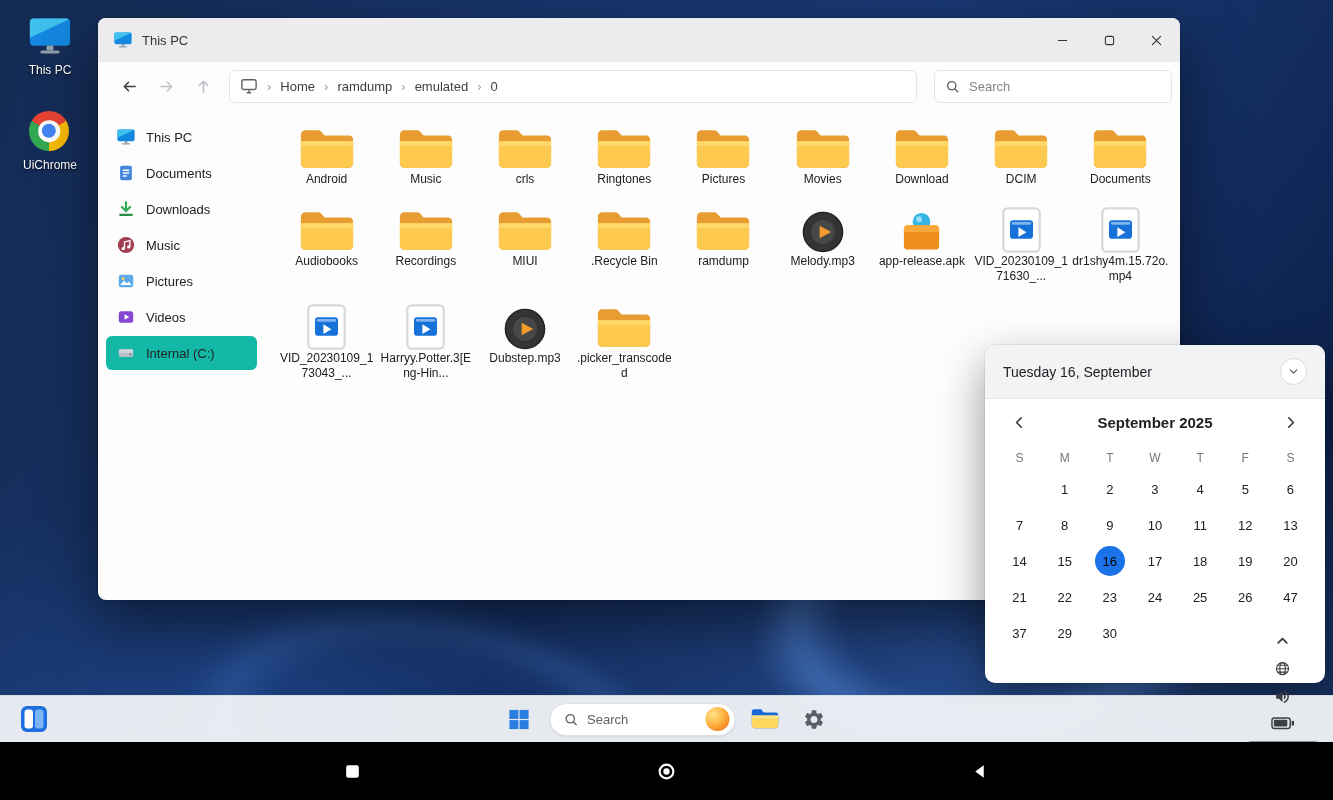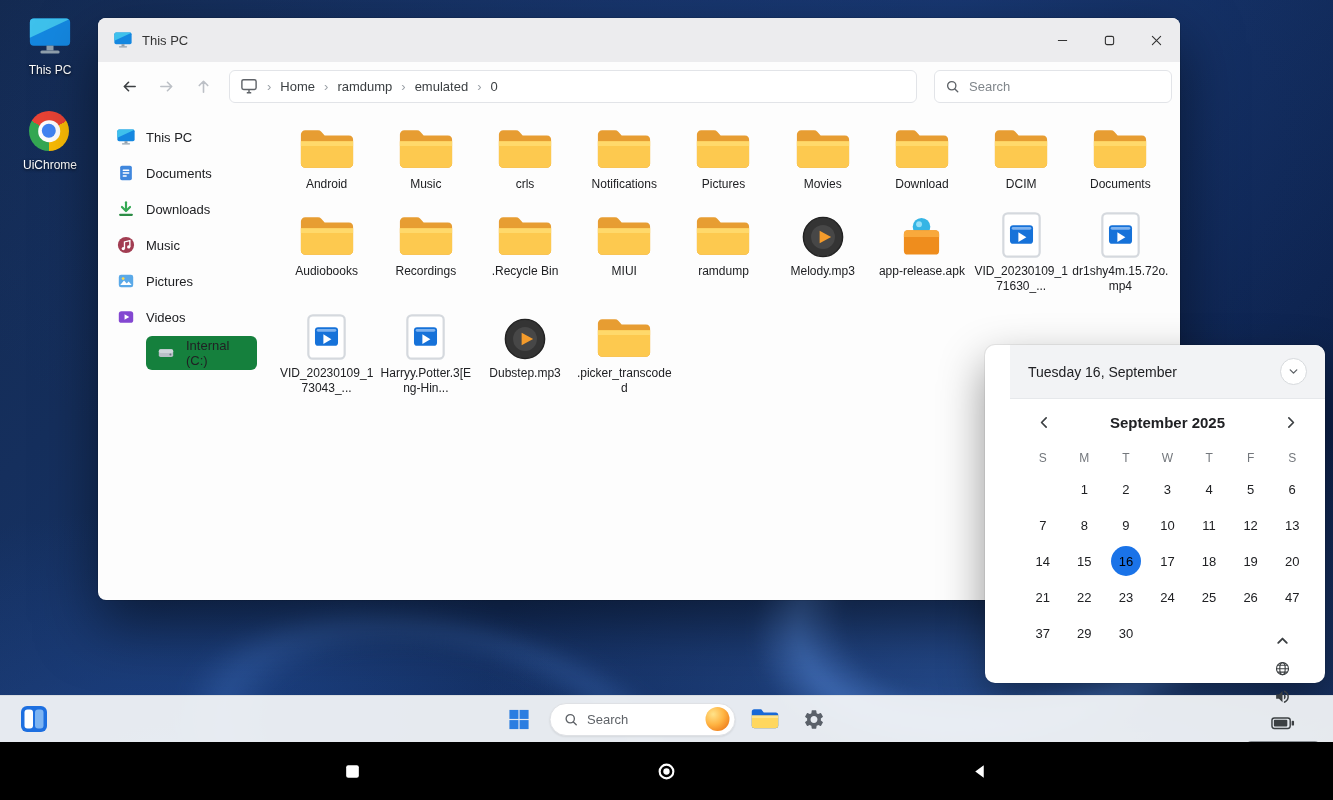--- a/index.html
+++ b/index.html
@@ -61,38 +61,38 @@
   .bc-sep { color:#9aa0a6; font-size:13px; padding:0 3px; }
   .bc-seg { padding:1px 2px; border-radius:3px; }
   .searchbox { width:238px; height:33px; border:1px solid #e2e4e8; border-radius:6px; margin-left:10px;
     display:flex; align-items:center; padding:0 10px; gap:9px; color:#80868b; font-size:13px; background:#fff; }
   .searchbox .si { width:15px; height:15px; }
   .searchbox .si svg { width:100%; height:100%; }
 
   .wbody { flex:1; display:flex; min-height:0; }
   .sidebar { width:167px; flex:0 0 167px; padding:10px 8px; display:flex; flex-direction:column; gap:2px; }
   .side-item { height:34px; border-radius:6px; display:flex; align-items:center; gap:11px; padding:0 11px; font-size:13px; color:#202124; }
-  .side-item.selected { background:#15803d;margin-left:40px; }
+  .side-item.selected { background:#14b8a6; }
   .side-icn { width:18px; height:18px; flex:0 0 18px; }
   .side-icn svg { width:100%; height:100%; }
 
   .content { flex:1; padding:12px 10px 0 12px; overflow:hidden;
     display:grid; grid-template-columns:repeat(9, 1fr); row-gap:16px; justify-items:center; align-content:start; }
-  .tile { width:97px; display:flex; flex-direction:column; align-items:center; gap:5px; }
+  .tile { width:97px; display:flex; flex-direction:column; align-items:center; }
   .ticn { height:50px; display:flex; align-items:flex-end; justify-content:center; }
   .ticn svg { display:block; }
   .ticn-folder svg { width:58px; height:47px; }
   .ticn-video svg  { width:39px; height:48px; }
   .ticn-audio svg  { width:44px; height:44px; }
   .ticn-apk svg    { width:45px; height:46px; }
   .tlabel { font-size:12px; color:#202124; text-align:center; line-height:1.3; word-break:break-all; max-width:97px; }
 
   
   .calendar { position:absolute; left:985px; top:345px; width:340px; height:338px; background:#fff;
-    border-radius:10px; box-shadow:0 18px 45px rgba(0,0,0,.42), 0 0 0 1px rgba(0,0,0,.06); z-index:3; overflow:hidden;padding-left:25px; }
+    border-radius:10px; box-shadow:0 18px 45px rgba(0,0,0,.42), 0 0 0 1px rgba(0,0,0,.06); z-index:3; overflow:hidden; }
   .cal-header { height:54px; display:flex; align-items:center; justify-content:space-between; padding:0 18px;
     background:#f2f3f5; border-bottom:1px solid #e6e8eb; font-size:14px; color:#202124; }
   .cal-collapse { width:27px; height:27px; border-radius:50%; border:1px solid #d7dadd; background:#fff;
     display:flex; align-items:center; justify-content:center; }
   .cal-collapse svg { width:13px; height:13px; }
   .cal-month-row { height:46px; display:flex; align-items:center; justify-content:space-between; padding:0 22px;
     font-weight:bold; font-size:15px; color:#202124; }
   .cal-nav { width:24px; height:24px; display:flex; align-items:center; justify-content:center; }
   .cal-nav svg { width:15px; height:15px; }
   .cal-grid { padding:0 12px; display:grid; grid-template-columns:repeat(7,1fr); }
@@ -341,21 +341,21 @@
           <span class="tlabel">crls</span>
         </div>
         <div class="tile">
           <span class="ticn ticn-folder icn">
             <svg viewBox="0 0 60 48">
               <path d="M3 9.5A4.5 4.5 0 0 1 7.5 5h13.2a4.5 4.5 0 0 1 3.4 1.55L27.6 10.5h25A4.5 4.5 0 0 1 57 15v24.5A4.5 4.5 0 0 1 52.5 44h-45A4.5 4.5 0 0 1 3 39.5z" fill="#e79d32"></path>
               <path d="M3 16.5h54v23A4.5 4.5 0 0 1 52.5 44h-45A4.5 4.5 0 0 1 3 39.5z" fill="#fdc94f"></path>
               <path d="M3 16.5h54v5H3z" fill="#ffda6e" opacity="0.9"></path>
             </svg>
           </span>
-          <span class="tlabel">Notifications</span>
+          <span class="tlabel">Ringtones</span>
         </div>
         <div class="tile">
           <span class="ticn ticn-folder icn">
             <svg viewBox="0 0 60 48">
               <path d="M3 9.5A4.5 4.5 0 0 1 7.5 5h13.2a4.5 4.5 0 0 1 3.4 1.55L27.6 10.5h25A4.5 4.5 0 0 1 57 15v24.5A4.5 4.5 0 0 1 52.5 44h-45A4.5 4.5 0 0 1 3 39.5z" fill="#e79d32"></path>
               <path d="M3 16.5h54v23A4.5 4.5 0 0 1 52.5 44h-45A4.5 4.5 0 0 1 3 39.5z" fill="#fdc94f"></path>
               <path d="M3 16.5h54v5H3z" fill="#ffda6e" opacity="0.9"></path>
             </svg>
           </span>
           <span class="tlabel">Pictures</span>
@@ -421,31 +421,31 @@
           <span class="tlabel">Recordings</span>
         </div>
         <div class="tile">
           <span class="ticn ticn-folder icn">
             <svg viewBox="0 0 60 48">
               <path d="M3 9.5A4.5 4.5 0 0 1 7.5 5h13.2a4.5 4.5 0 0 1 3.4 1.55L27.6 10.5h25A4.5 4.5 0 0 1 57 15v24.5A4.5 4.5 0 0 1 52.5 44h-45A4.5 4.5 0 0 1 3 39.5z" fill="#e79d32"></path>
               <path d="M3 16.5h54v23A4.5 4.5 0 0 1 52.5 44h-45A4.5 4.5 0 0 1 3 39.5z" fill="#fdc94f"></path>
               <path d="M3 16.5h54v5H3z" fill="#ffda6e" opacity="0.9"></path>
             </svg>
           </span>
+          <span class="tlabel">MIUI</span>
+        </div>
+        <div class="tile">
+          <span class="ticn ticn-folder icn">
+            <svg viewBox="0 0 60 48">
+              <path d="M3 9.5A4.5 4.5 0 0 1 7.5 5h13.2a4.5 4.5 0 0 1 3.4 1.55L27.6 10.5h25A4.5 4.5 0 0 1 57 15v24.5A4.5 4.5 0 0 1 52.5 44h-45A4.5 4.5 0 0 1 3 39.5z" fill="#e79d32"></path>
+              <path d="M3 16.5h54v23A4.5 4.5 0 0 1 52.5 44h-45A4.5 4.5 0 0 1 3 39.5z" fill="#fdc94f"></path>
+              <path d="M3 16.5h54v5H3z" fill="#ffda6e" opacity="0.9"></path>
+            </svg>
+          </span>
           <span class="tlabel">.Recycle Bin</span>
-        </div>
-        <div class="tile">
-          <span class="ticn ticn-folder icn">
-            <svg viewBox="0 0 60 48">
-              <path d="M3 9.5A4.5 4.5 0 0 1 7.5 5h13.2a4.5 4.5 0 0 1 3.4 1.55L27.6 10.5h25A4.5 4.5 0 0 1 57 15v24.5A4.5 4.5 0 0 1 52.5 44h-45A4.5 4.5 0 0 1 3 39.5z" fill="#e79d32"></path>
-              <path d="M3 16.5h54v23A4.5 4.5 0 0 1 52.5 44h-45A4.5 4.5 0 0 1 3 39.5z" fill="#fdc94f"></path>
-              <path d="M3 16.5h54v5H3z" fill="#ffda6e" opacity="0.9"></path>
-            </svg>
-          </span>
-          <span class="tlabel">MIUI</span>
         </div>
         <div class="tile">
           <span class="ticn ticn-folder icn">
             <svg viewBox="0 0 60 48">
               <path d="M3 9.5A4.5 4.5 0 0 1 7.5 5h13.2a4.5 4.5 0 0 1 3.4 1.55L27.6 10.5h25A4.5 4.5 0 0 1 57 15v24.5A4.5 4.5 0 0 1 52.5 44h-45A4.5 4.5 0 0 1 3 39.5z" fill="#e79d32"></path>
               <path d="M3 16.5h54v23A4.5 4.5 0 0 1 52.5 44h-45A4.5 4.5 0 0 1 3 39.5z" fill="#fdc94f"></path>
               <path d="M3 16.5h54v5H3z" fill="#ffda6e" opacity="0.9"></path>
             </svg>
           </span>
           <span class="tlabel">ramdump</span>

